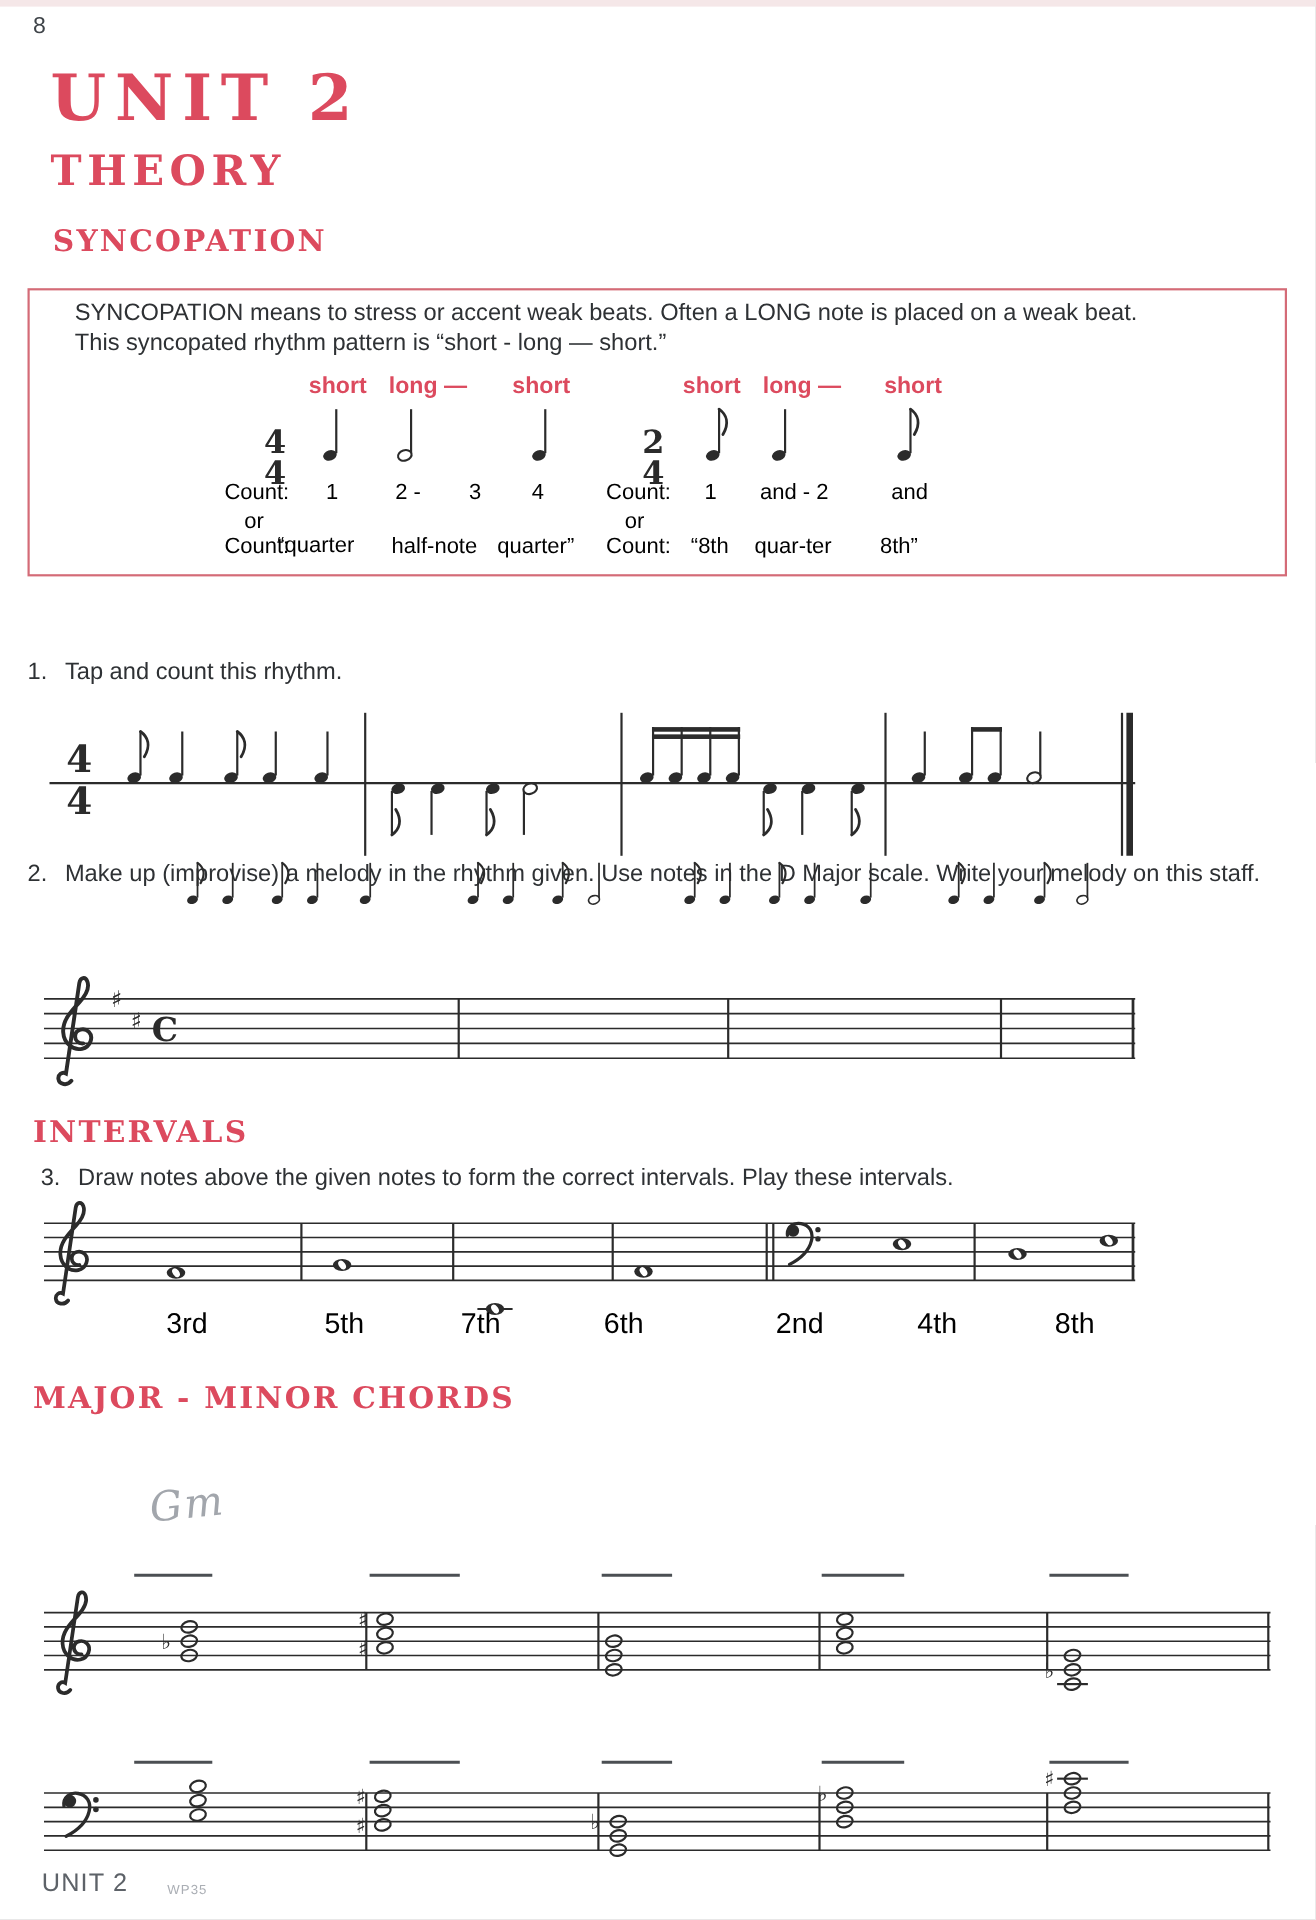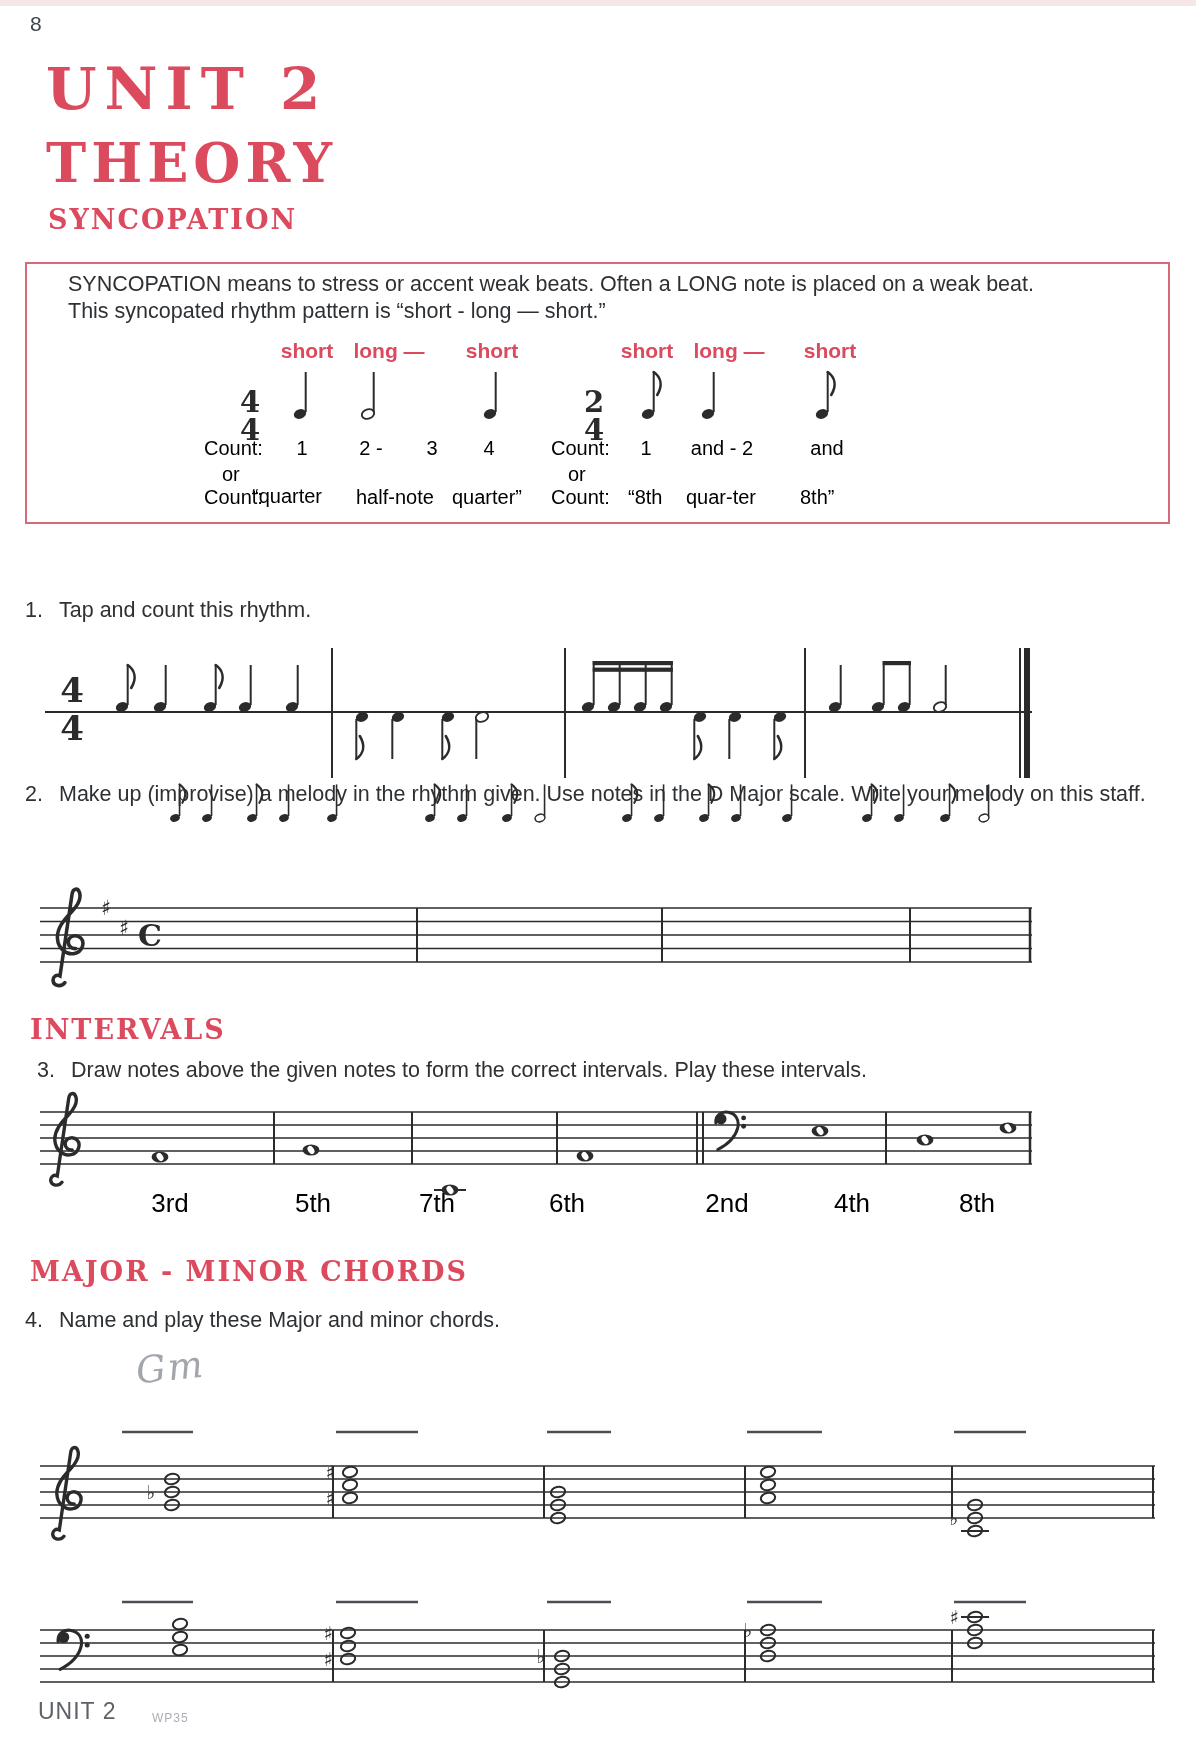--- a/index.html
+++ b/index.html
@@ -1,21 +1,21 @@
 <!DOCTYPE html>
 <html><head>
 <meta charset="utf-8">
 <style>
   html,body{margin:0;padding:0;background:#d8d8d8;}
   .page{position:relative;width:1196px;height:1745px;background:#ffffff;overflow:hidden;
         font-family:"Liberation Sans",sans-serif;color:#2e3134;}
   .pgnum{position:absolute;left:30px;top:12px;font-size:21px;color:#3f4449;}
   .hd{position:absolute;font-family:"DejaVu Serif",serif;font-weight:700;color:#dc4a5e;line-height:1;}
   .hd.unit{left:46px;top:60px;font-size:58px;letter-spacing:8px;}
-  .hd.theory{left:46px;top:136px;font-size:54px;letter-spacing:5px;}
+  .hd.theory{left:46px;top:136px;font-size:38px;letter-spacing:5px;}
   .hd.small{font-size:27px;letter-spacing:2px;}
   .redbox{position:absolute;left:25px;top:262px;width:1141px;height:258px;border:2px solid #d46b77;background:#fff;}
   .boxline{position:absolute;font-size:21.5px;color:#2e3134;white-space:nowrap;}
   .ex{position:absolute;font-size:21.5px;color:#2e3134;padding-left:34px;line-height:1.35;}
   .exnum{display:inline-block;width:34px;margin-left:-34px;}
   .lbl{position:absolute;font-size:20px;line-height:1;color:#000000;white-space:pre;}
   .lbl.red{color:#dc4a5e;font-weight:700;font-size:21px;}
   .lbl.ivl{font-size:26px;}
   .lbl.c{transform:translateX(-50%);}
   .handwriting{position:absolute;left:136px;top:1346px;font-family:"DejaVu Serif",serif;font-style:italic;
@@ -61,23 +61,20 @@
   <div class="ex" style="left:25px;top:780px;width:1125px;">
     <span class="exnum">2.</span><span>Make up (improvise) a melody in the rhythm given. Use notes in the D Major scale. Write your melody on this staff.</span>
   </div>
 
   <div class="hd small" style="left:30px;top:1016px;">INTERVALS</div>
   <div class="ex" style="left:25px;top:1056px;width:1120px;margin-left:12px;">
     <span class="exnum">3.</span><span>Draw notes above the given notes to form the correct intervals. Play these intervals.</span>
   </div>
 
   <div class="hd small" style="left:30px;top:1258px;">MAJOR - MINOR CHORDS</div>
-  <div class="ex" style="left:25px;top:1306px;width:1120px;">
-    <span class="exnum">4.</span><span>Name and play these Major and minor chords.</span>
-  </div>
 
   <div class="handwriting">Gm</div>
 
   <svg id="notation" width="1196" height="1745">
       <g>
         <text x="250" y="412" font-family="&quot;DejaVu Serif&quot;,serif" font-weight="700" font-size="29" text-anchor="middle" fill="#2b2b2b">4</text>
         <text x="250" y="440" font-family="&quot;DejaVu Serif&quot;,serif" font-weight="700" font-size="29" text-anchor="middle" fill="#2b2b2b">4</text>
         <ellipse cx="300" cy="414" rx="6.3" ry="4.7" transform="rotate(-18 300 414)" fill="#2b2b2b"></ellipse>
         <line x1="305.7" y1="412" x2="305.7" y2="372" stroke="#2b2b2b" stroke-width="2"></line>
         <ellipse cx="368" cy="414" rx="6.3" ry="4.7" transform="rotate(-18 368 414)" fill="none" stroke="#2b2b2b" stroke-width="1.9"></ellipse>

